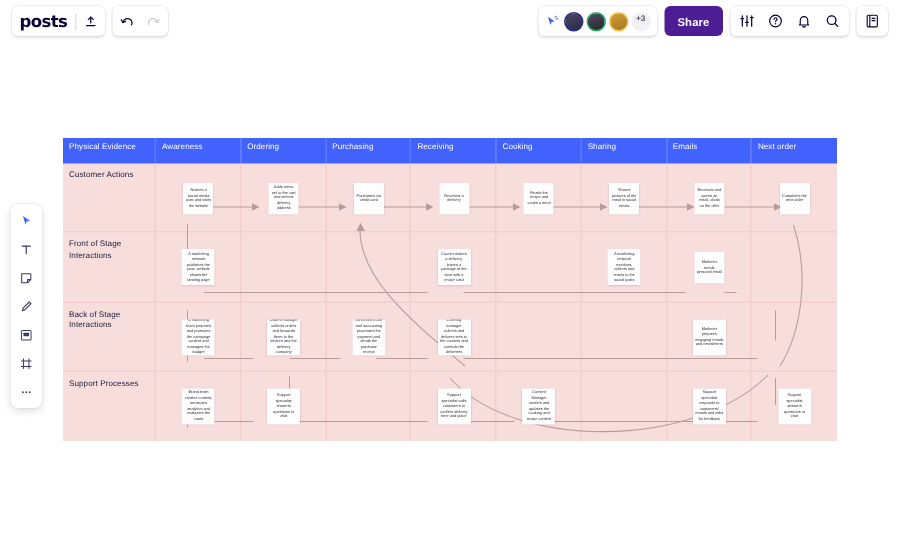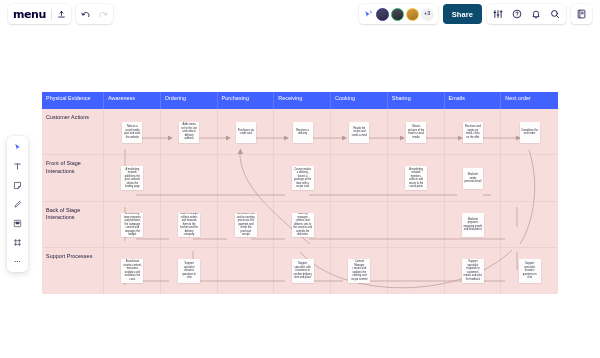--- a/index.html
+++ b/index.html
@@ -57,21 +57,21 @@
   .av.a2 { background: linear-gradient(160deg,#4d4d5e 0%,#26262f 100%); border-color:#2dab6b; }
   .av.a3 { background: linear-gradient(160deg,#d2a03c 0%,#a87520 100%); border-color:#f2c14b; }
   .av-more {
     width: 13px; height: 13px; border-radius: 50%;
     background: #f1f1f4; color: #585877;
     font-size: 5.5px; font-weight: 700;
     display: inline-flex; align-items: center; justify-content: center;
     line-height: 1;
   }
   .share-btn {
-    background: #0c4a6e; color: #fff;
+    background: #4c1d95; color: #fff;
     font-size: 7.5px; font-weight: 700;
     height: 20px; padding: 0 9px; border-radius: 4px;
     display: inline-flex; align-items: center; justify-content: center;
     border: none; cursor: pointer; letter-spacing: 0.1px;
   }
   .tb-actions { padding: 0 6px; gap: 9px; }
   .tb-pages { padding: 0 6px; }
 
   
   .lefttool {
@@ -161,21 +161,21 @@
     z-index: 3;
     pointer-events: none;
   }
 </style>
 </head>
 <body>
 
 <div class="topbar">
 
   <div class="tb-group tb-left">
-    <span class="logo">menu</span>
+    <span class="logo">posts</span>
     <span class="vdiv"></span>
     <span class="ic">
       <svg width="9" height="9" viewBox="0 0 16 16" fill="none" stroke="#050038" stroke-width="1.4" stroke-linecap="round" stroke-linejoin="round">
         <path d="M8 2.5v7"></path>
           <path d="M5 5.5L8 2.5l3 3"></path>
           <path d="M3 12.5h10"></path>
       </svg>
     </span>
   </div>
 

